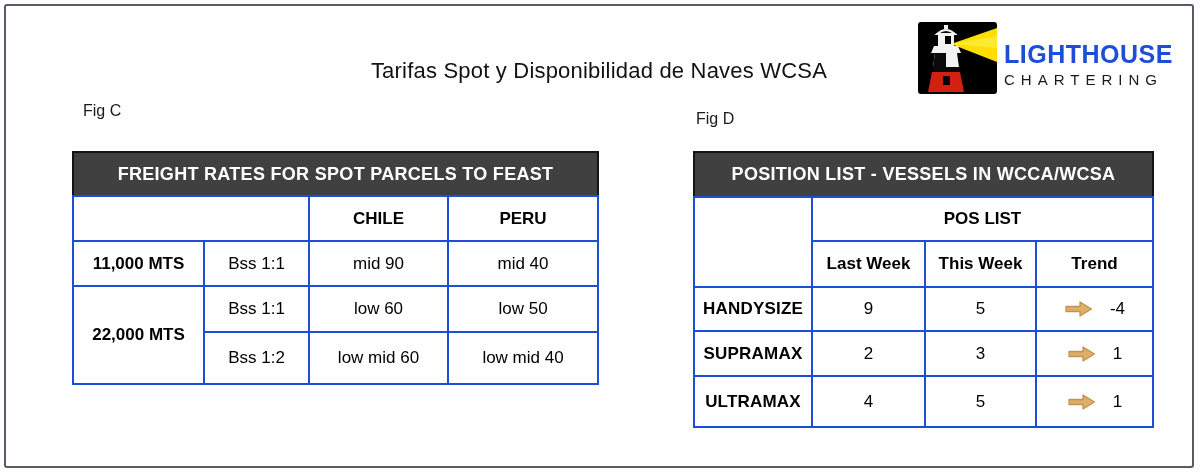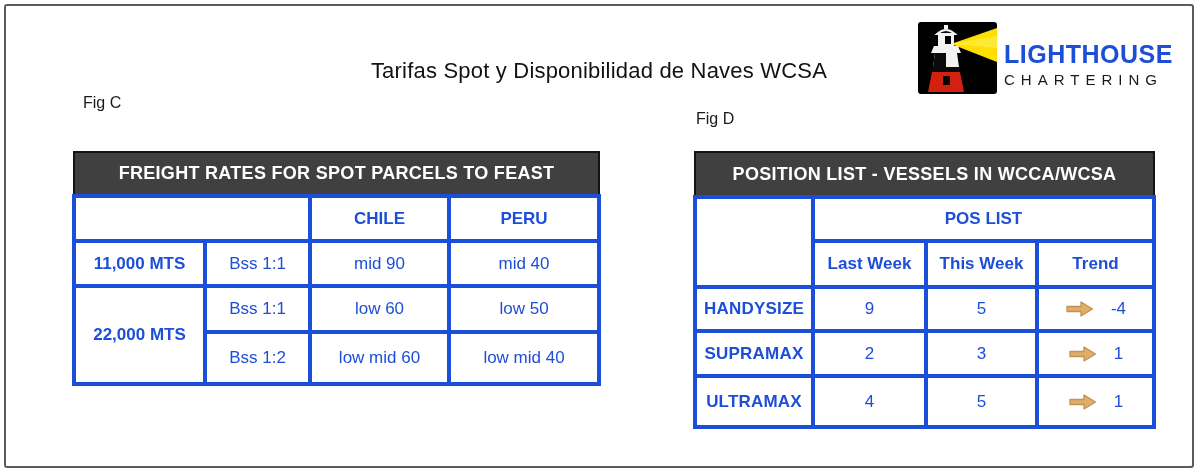--- a/index.html
+++ b/index.html
@@ -50,38 +50,38 @@
     letter-spacing: 6px;
     color: #1a1a1a;
     line-height: 1;
   }
   
   .fig-label {
     position: absolute;
     font-size: 16px;
     color: #1a1a1a;
   }
-  #figc-label { left: 77px; top: 88px; text-align: center; }
+  #figc-label { left: 77px; top: 96px; text-align: center; }
   #figd-label { left: 690px; top: 104px; }
   
   table.tbl {
     position: absolute;
     border-collapse: collapse;
     table-layout: fixed;
     background: #fff;
     border: 2px solid #141414;
   }
   #figc-table { left: 66px; top: 145px; width: 525px; }
   #figd-table { left: 687px; top: 145px; width: 459px; }
   table.tbl td, table.tbl th {
-    border: 4px solid #1d4ed8;
+    border: 2px solid #1d4ed8;
     text-align: center;
     vertical-align: middle;
     font-size: 17px;
-    color: #1d4ed8;
+    color: #000000;
     padding: 0 4px;
   }
   table.tbl tr.title-row th {
     background: #404040;
     color: #ffffff;
     font-size: 18px;
     font-weight: 700;
     letter-spacing: 0.3px;
     border: 1px solid #141414;
   }

